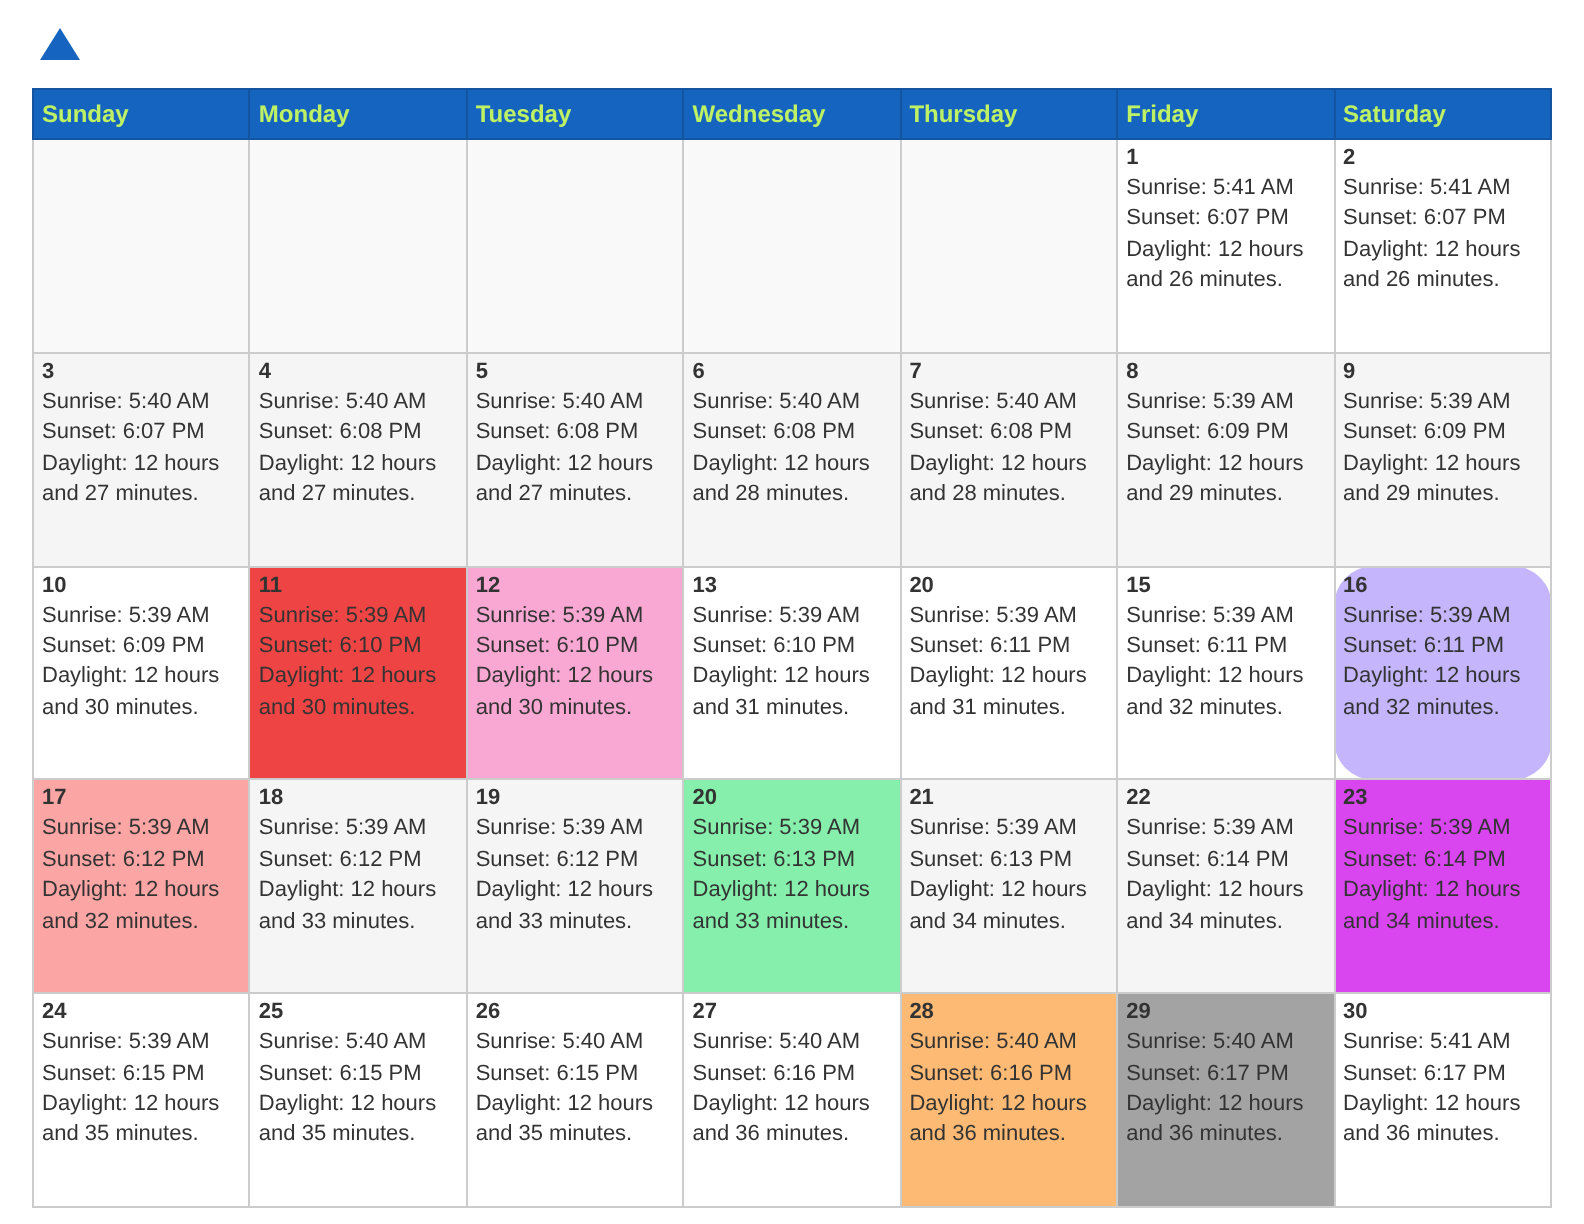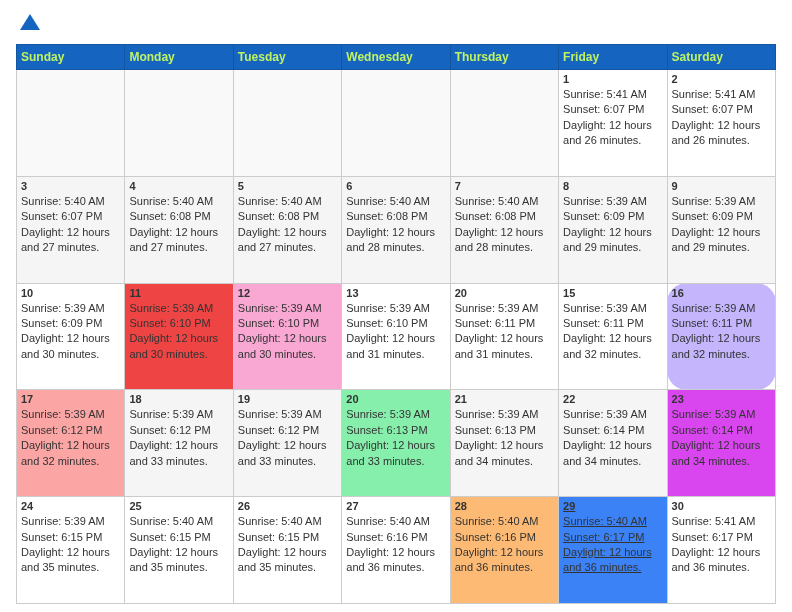--- a/index.html
+++ b/index.html
@@ -332,21 +332,21 @@
 Daylight: 12 hours
 and 36 minutes.</div>
           </td>
           <td style="background: #fdba74;">
             <span class="day-num">28</span>
             <div class="day-info" style="white-space: pre-line;">Sunrise: 5:40 AM
 Sunset: 6:16 PM
 Daylight: 12 hours
 and 36 minutes.</div>
           </td>
-          <td style="background: #3b82f6; text-decoration: underline;">
+          <td style="background: #a3a3a3;">
             <span class="day-num">29</span>
             <div class="day-info" style="white-space: pre-line;">Sunrise: 5:40 AM
 Sunset: 6:17 PM
 Daylight: 12 hours
 and 36 minutes.</div>
           </td>
           <td style="background: rgb(255, 255, 255);">
             <span class="day-num">30</span>
             <div class="day-info" style="white-space: pre-line;">Sunrise: 5:41 AM
 Sunset: 6:17 PM

